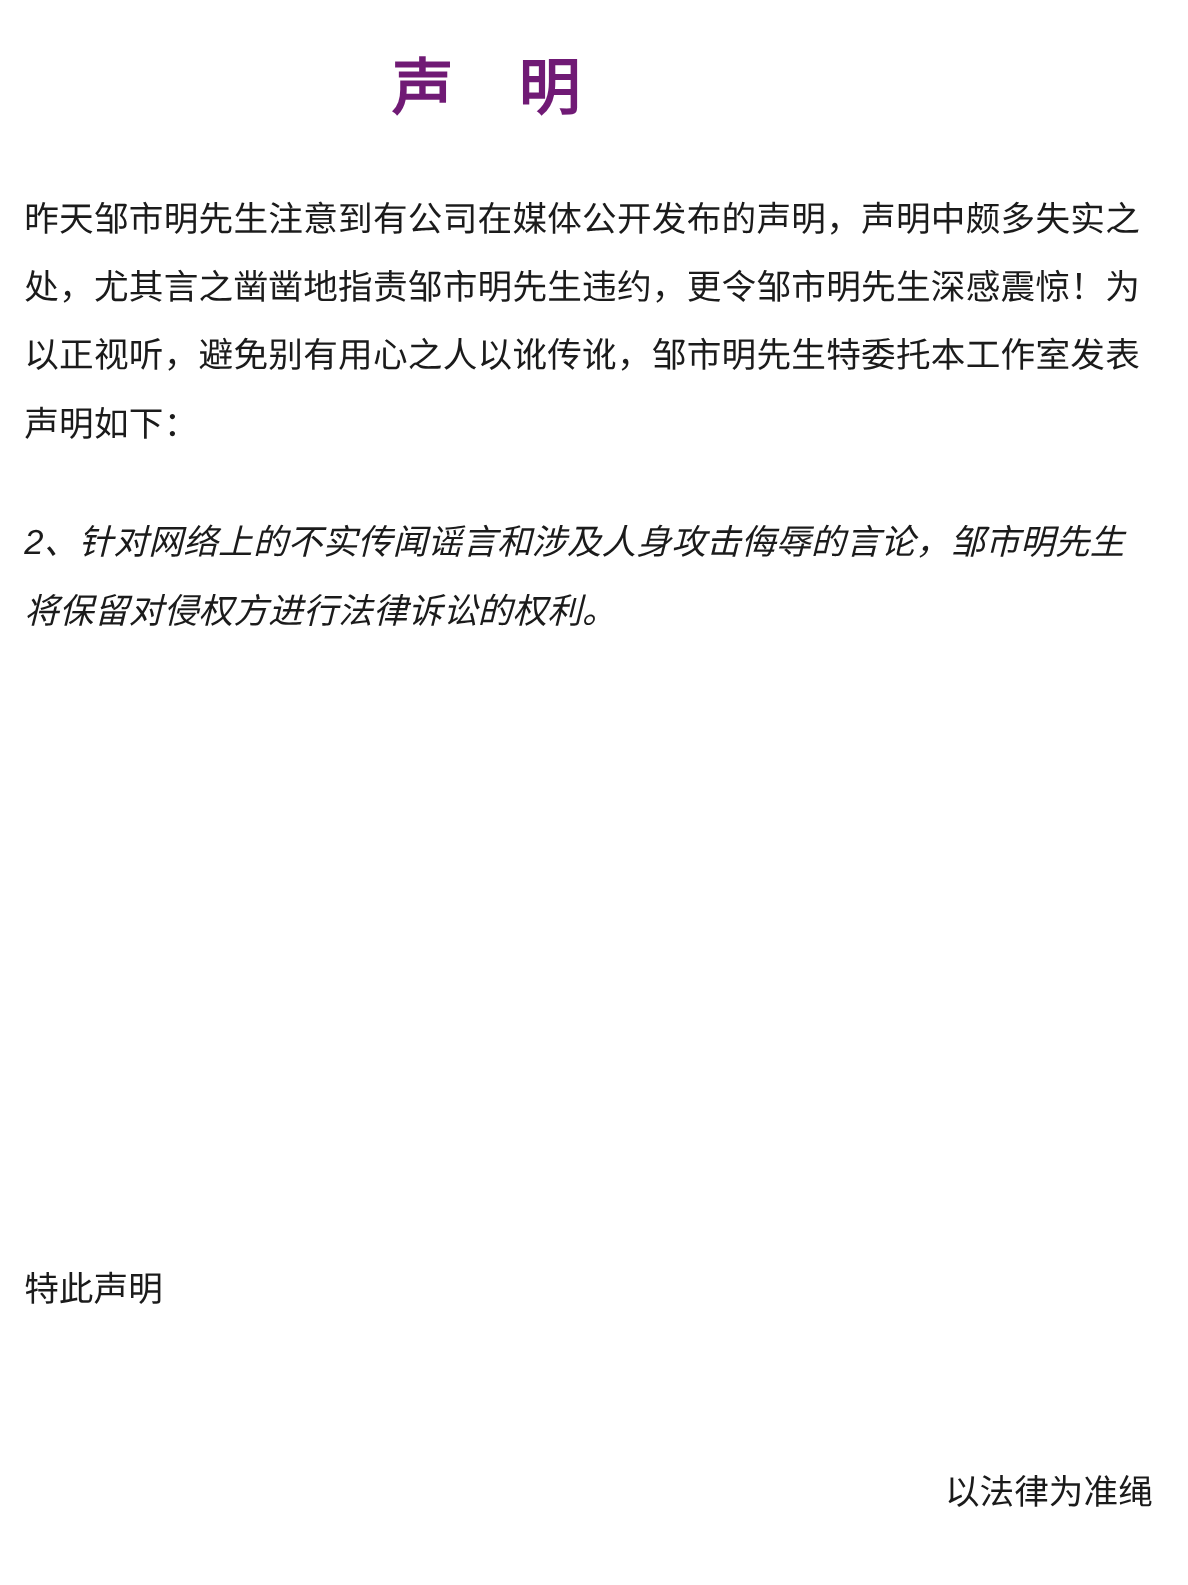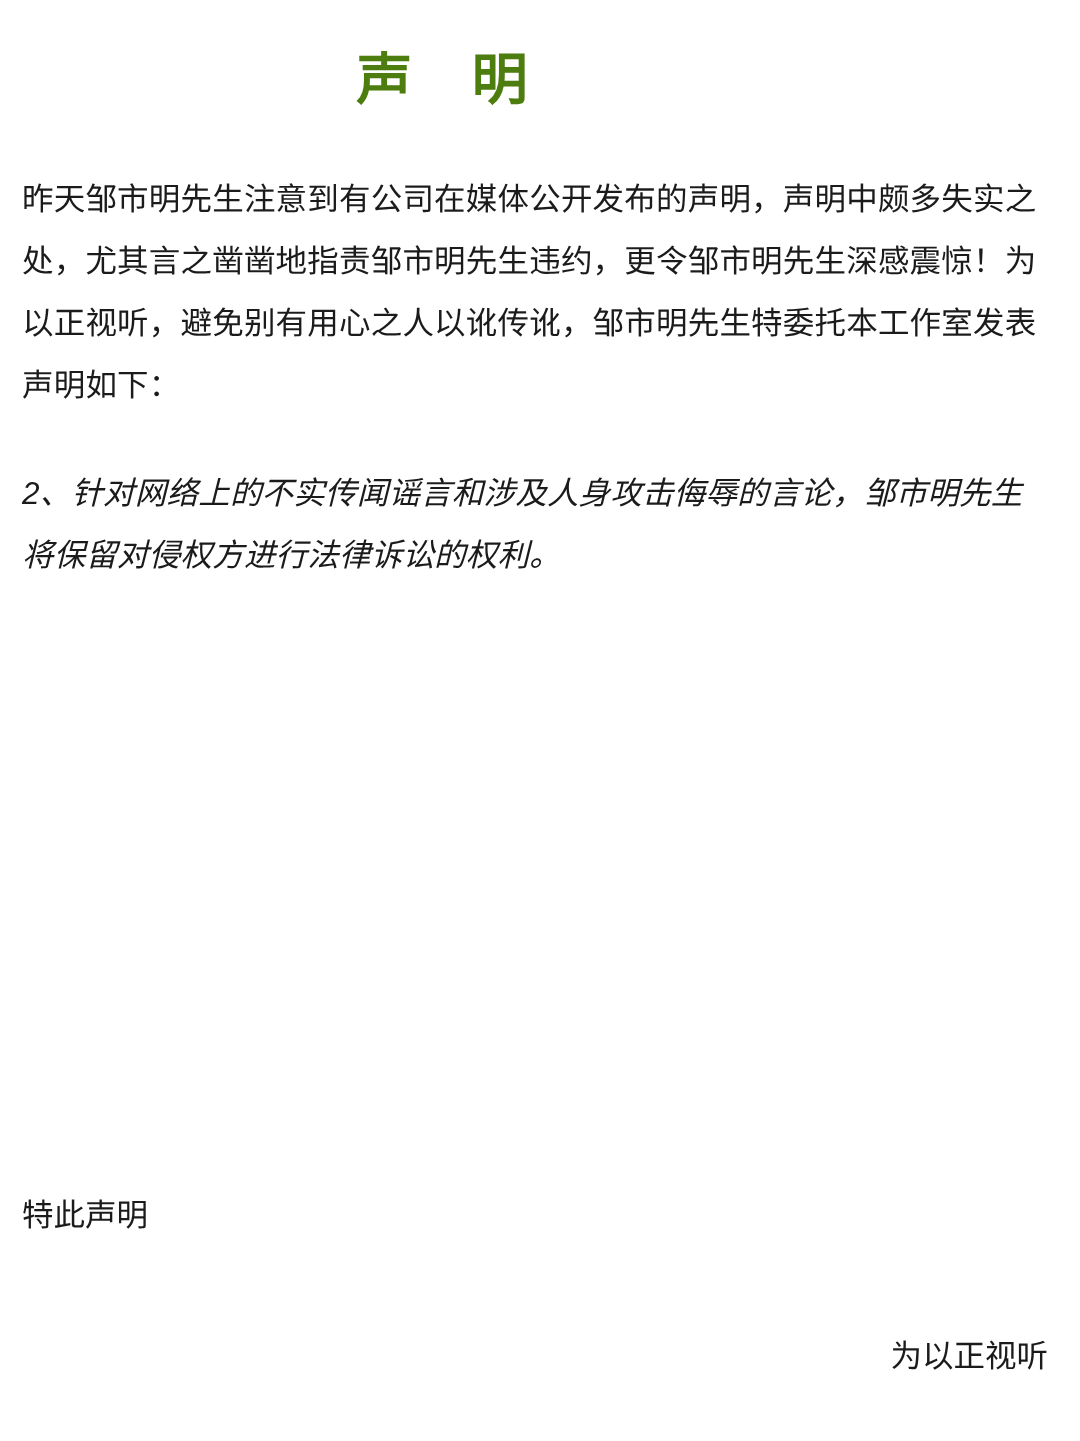--- a/index.html
+++ b/index.html
@@ -29,21 +29,21 @@
     position: absolute;
     top: 10px;
     left: 0;
     width: 884px;
     text-align: center;
     font-size: 56px;
     font-weight: bold;
     letter-spacing: 22px;
     text-indent: 22px;
     line-height: 1.15;
-    color: #4d7c0f;
+    color: #701a75;
   }
 
   .body-area {
     position: absolute;
     top: 136px;
     left: 22px;
     width: 1022px;
   }
 
   .para {
@@ -65,21 +65,20 @@
     margin-top: 46px;
   }
 
   .closing {
     position: absolute;
     top: 1146px;
     left: 22px;
     font-size: 31.5px;
     line-height: 52px;
     color: #1b1b1b;
-    margin-top: 43px;
   }
 
   .signature {
     position: absolute;
     top: 1328px;
     right: 32px;
     text-align: right;
     font-size: 31.5px;
     line-height: 56px;
     color: #1b1b1b;
@@ -103,16 +102,16 @@
     <p class="para">昨天邹市明先生注意到有公司在媒体公开发布的声明，声明中颇多失实之处，尤其言之凿凿地指责邹市明先生违约，更令邹市明先生深感震惊！为以正视听，避免别有用心之人以讹传讹，邹市明先生特委托本工作室发表声明如下：</p>
 
 
     <p class="para tight-gap">2、针对网络上的不实传闻谣言和涉及人身攻击侮辱的言论，邹市明先生将保留对侵权方进行法律诉讼的权利。</p>
 
   </div>
 
   <div class="closing">特此声明</div>
 
   <div class="signature">
-    <span class="sig-line">为以正视听</span>
+    <span class="sig-line">以法律为准绳</span>
   </div>
 
 </div>
 
 </body></html>

